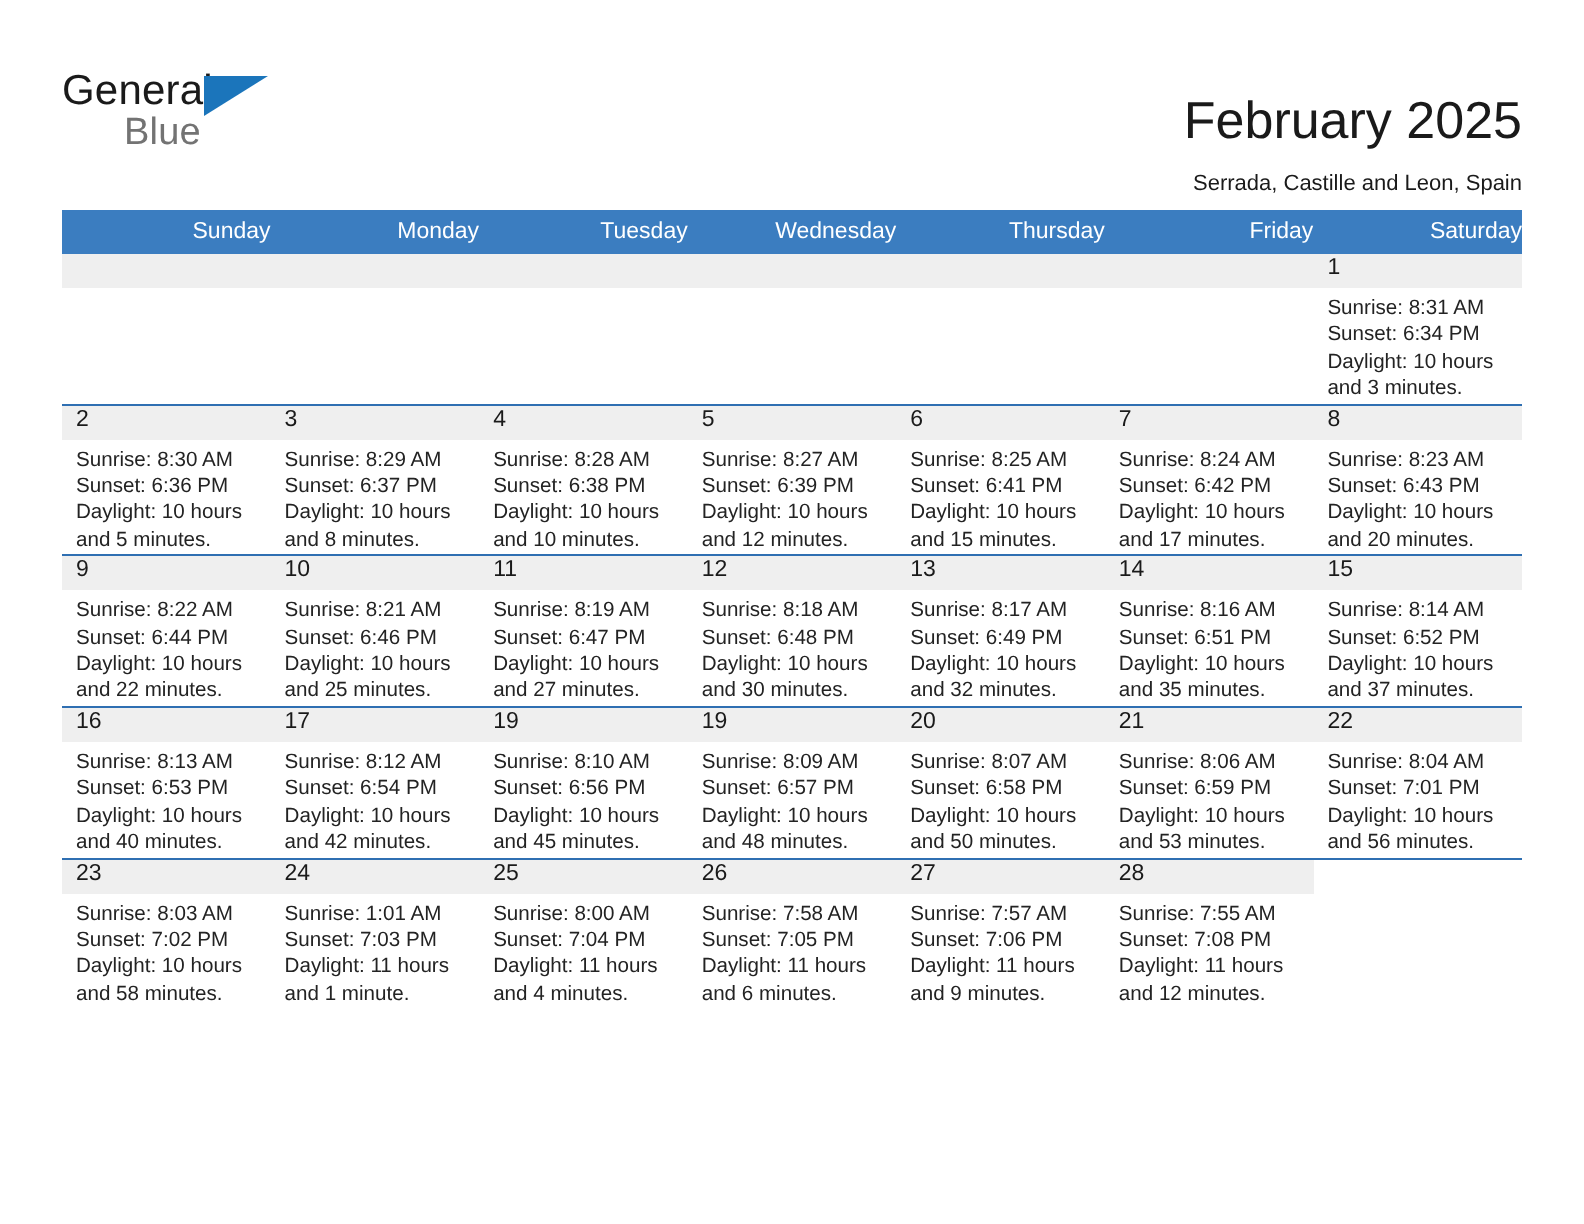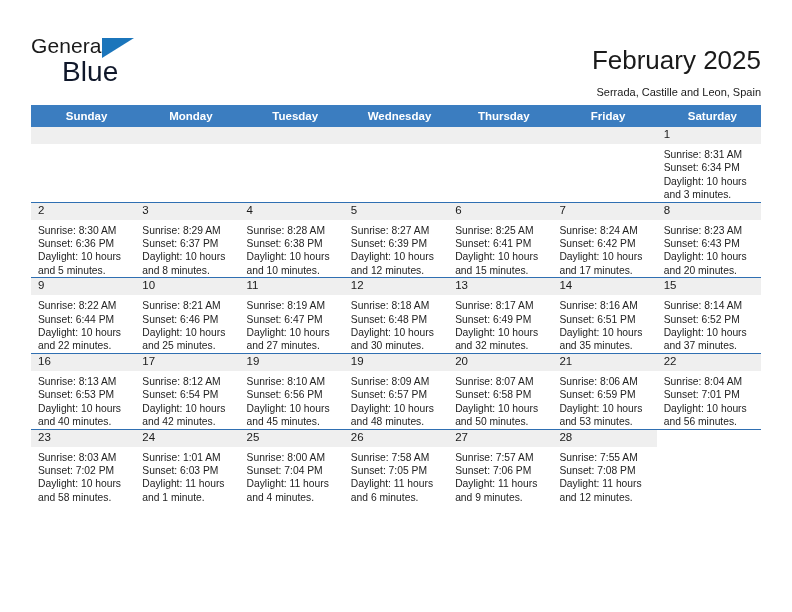--- a/index.html
+++ b/index.html
@@ -51,22 +51,22 @@
     top: 4px;
     width: 0;
     height: 0;
     border-left: 32px solid #1b75bb;
     border-bottom: 20px solid transparent;
   }
   .logo-blue {
     position: absolute;
     left: 31px;
     top: 22px;
-    font-size: 28px;
-    color: #0f172a;
+    font-size: 19px;
+    color: #737373;
     letter-spacing: 0.1px;
   }
 
   .title-block {
     position: absolute;
     right: 0;
     top: 0;
     text-align: right;
     margin-top: 16px;
   }
@@ -89,23 +89,23 @@
     position: absolute;
     left: 31px;
     top: 105px;
     width: 730px;
     border-collapse: collapse;
     table-layout: fixed;
   }
   .calendar th {
     background: #3b7dc0;
     color: #ffffff;
-    font-weight: bold;
+    font-weight: normal;
     font-size: 11.5px;
-    text-align: center;
+    text-align: right;
     padding: 5px 0 5px 7px;
     height: 11px;
     border: none;
   }
   .calendar td {
     vertical-align: top;
     padding: 0;
     border: none;
     border-top: 1.6px solid #2f6fb2;
     height: 74px;
@@ -382,21 +382,21 @@
             <div class="cell-body">
               <div>Sunrise: 8:03 AM</div>
               <div>Sunset: 7:02 PM</div>
               <div class="daylight-line">Daylight: 10 hours and 58 minutes.</div>
             </div>
           </td>
           <td>
             <div class="daynum-band">24</div>
             <div class="cell-body">
               <div>Sunrise: 1:01 AM</div>
-              <div>Sunset: 6:03 PM</div>
+              <div>Sunset: 7:03 PM</div>
               <div class="daylight-line">Daylight: 11 hours and 1 minute.</div>
             </div>
           </td>
           <td>
             <div class="daynum-band">25</div>
             <div class="cell-body">
               <div>Sunrise: 8:00 AM</div>
               <div>Sunset: 7:04 PM</div>
               <div class="daylight-line">Daylight: 11 hours and 4 minutes.</div>
             </div>

